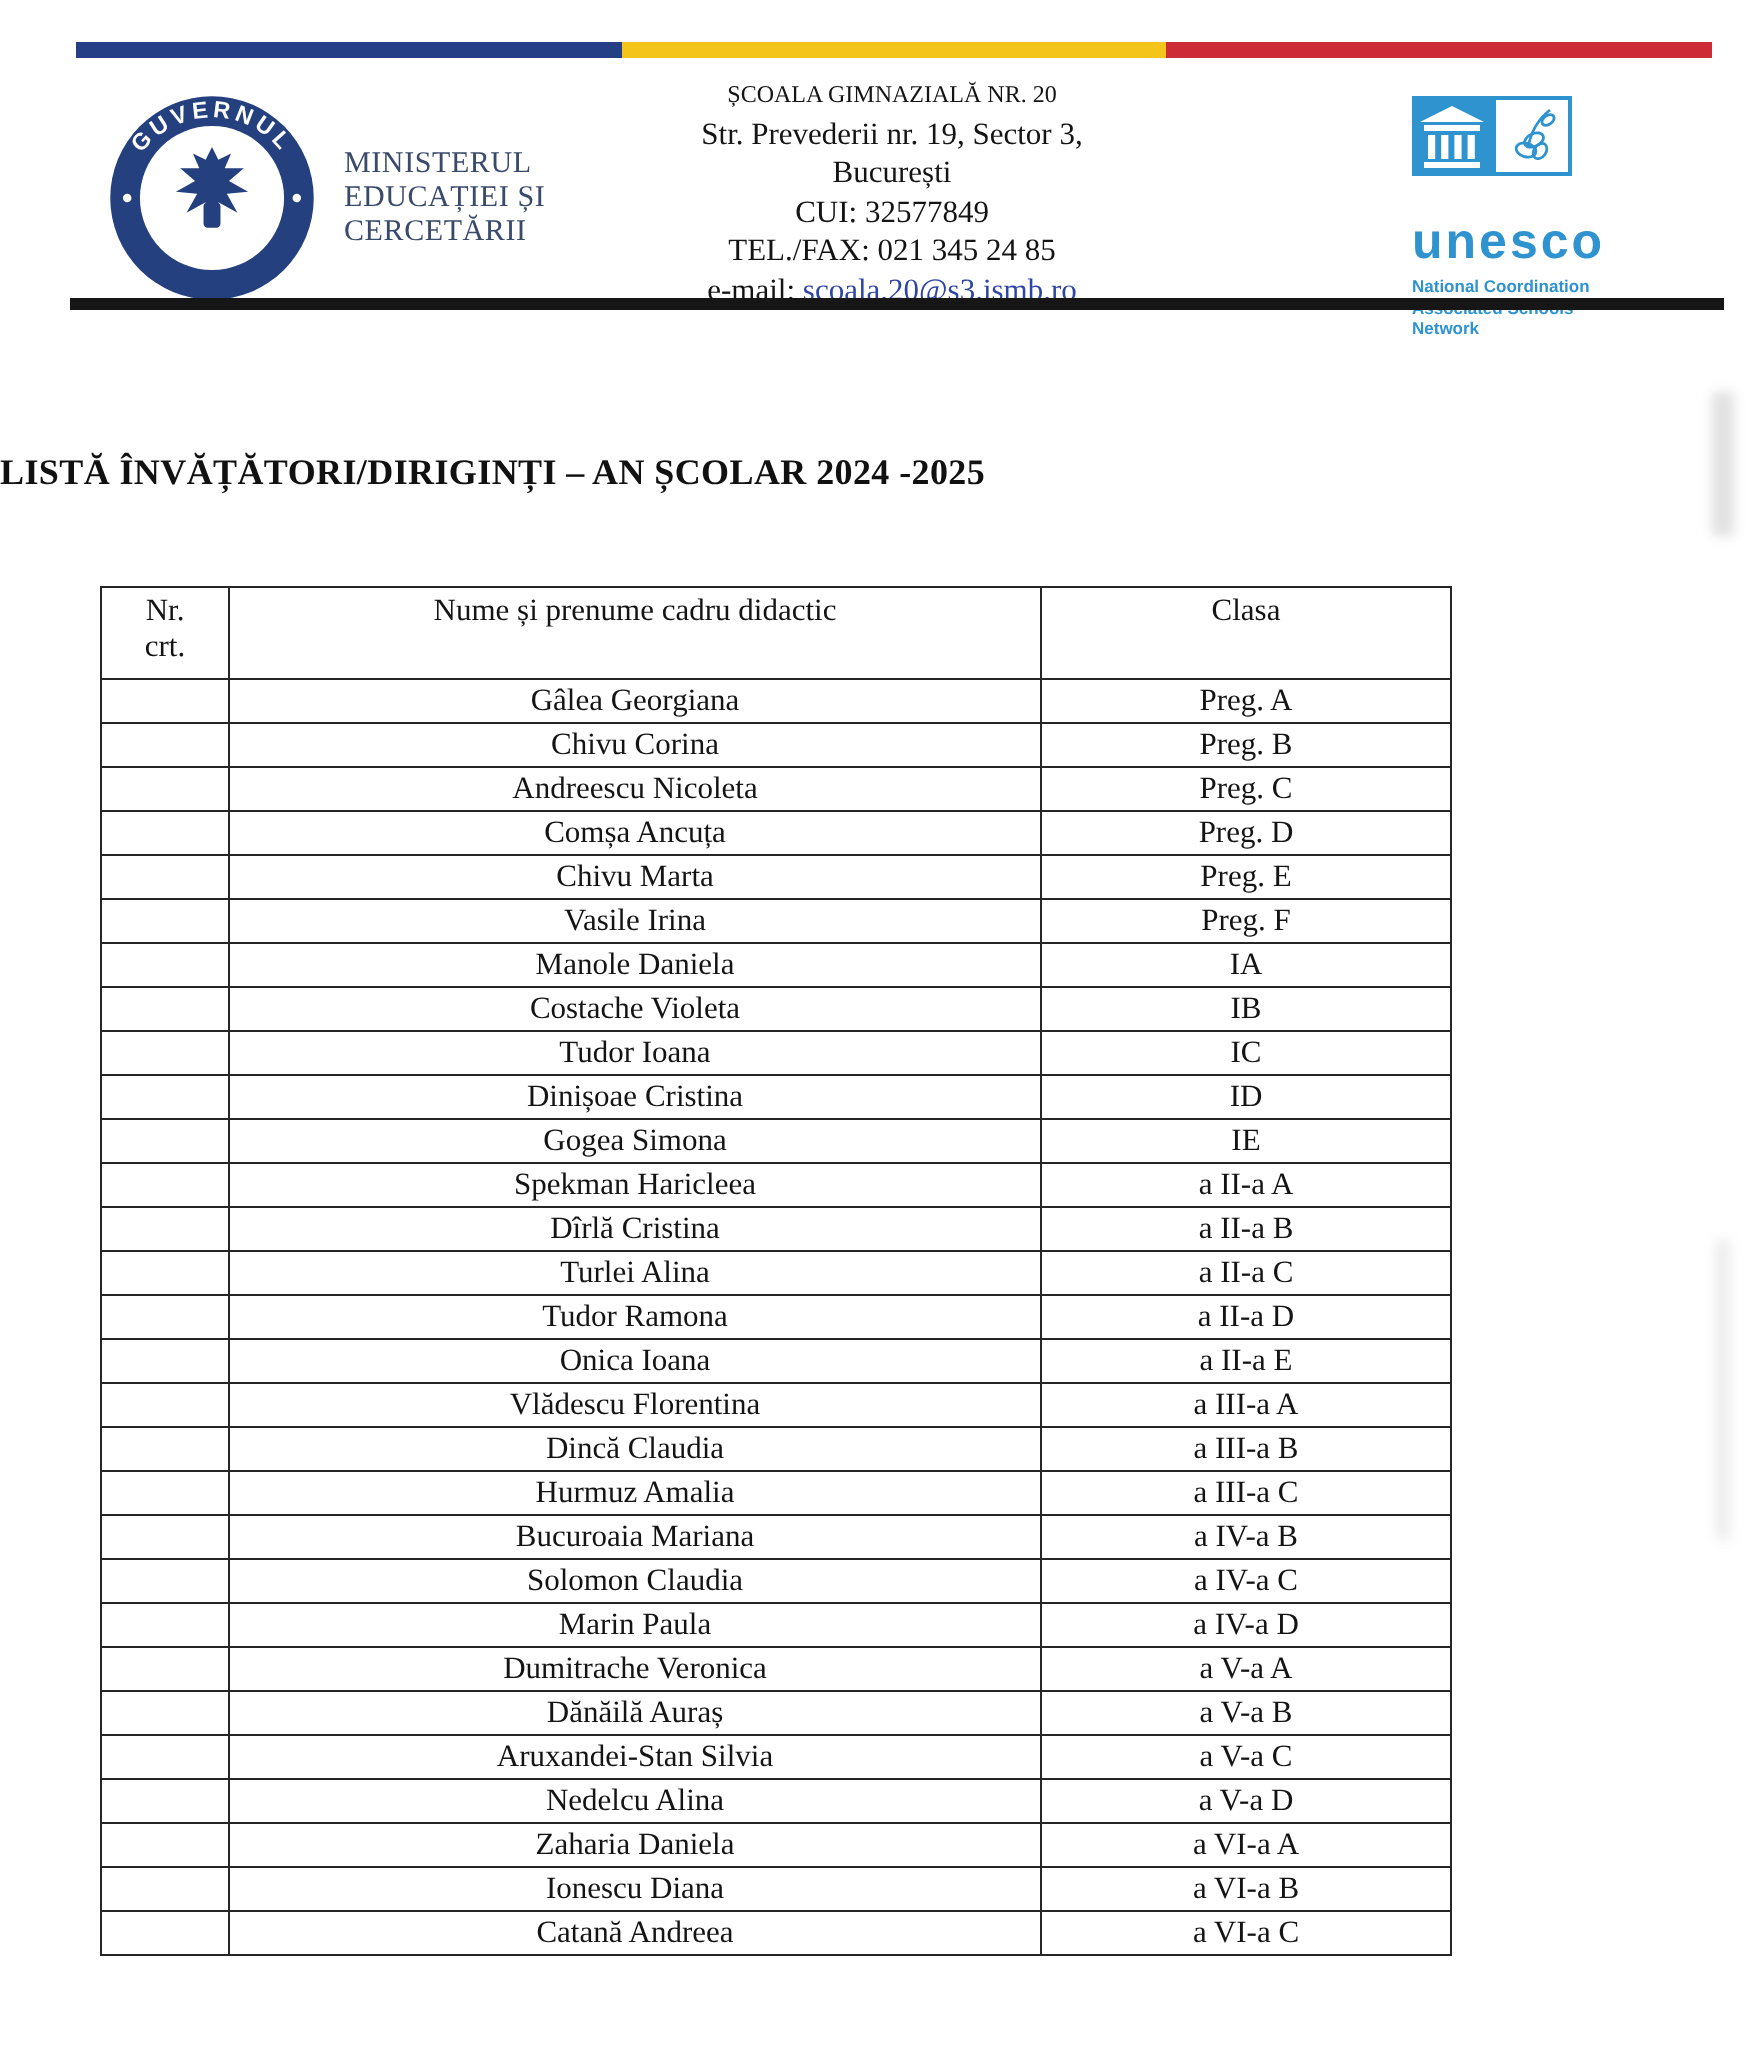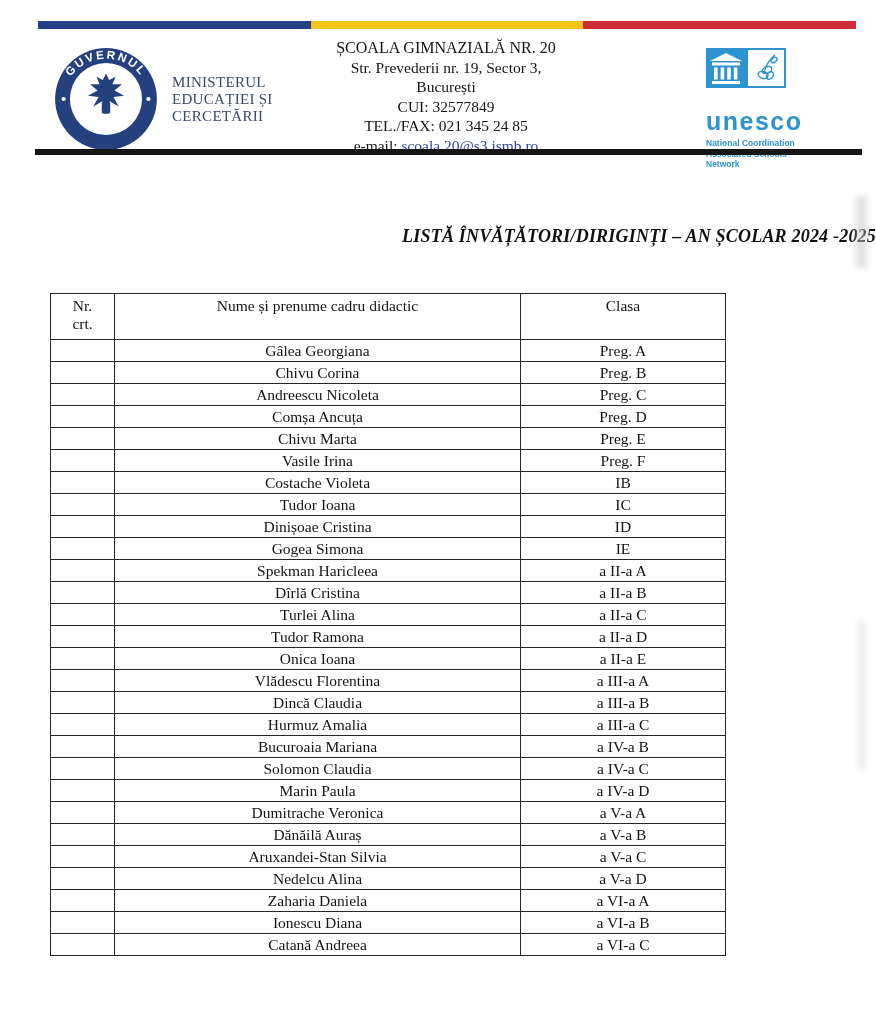--- a/index.html
+++ b/index.html
@@ -12,31 +12,31 @@
   .flag-bar div{height:100%;}
   .flag-blue{flex:1;background:#253f87;}
   .flag-yellow{flex:1;background:#f5c41a;}
   .flag-red{flex:1;background:#cd2b35;}
 
   
   .gov-block{position:absolute;left:53px;top:46px;display:flex;align-items:center;gap:13px;}
   .ministry{font-size:15px;line-height:17px;color:#3a4a6b;letter-spacing:.3px;}
   .school-block{position:absolute;left:288px;top:38px;width:316px;text-align:center;
     font-size:15.5px;line-height:19.5px;color:#141414;}
-  .school-name{font-size:16px;text-align:center;}
+  .school-name{font-size:12px;text-align:center;}
   .email-link{color:#2f45a5;text-decoration:underline;cursor:pointer;}
   .unesco-block{position:absolute;left:706px;top:48px;width:160px;font-family:"Liberation Sans",sans-serif;}
   .unesco-squares{display:flex;}
   .unesco-word{color:#2e93cf;font-weight:bold;font-size:25px;letter-spacing:1.5px;line-height:26px;margin-top:20px;}
   .unesco-sub{color:#2e93cf;font-weight:bold;font-size:8.5px;line-height:10.5px;margin-top:4px;}
 
   .rule{position:absolute;left:35px;top:149px;width:827px;height:6px;background:#161616;}
 
-  .title{position:absolute;left:0;top:226px;width:100%;text-align:right;
-    font-weight:bold;font-size:18px;letter-spacing:.2px;color:#111;font-style:italic;}
+  .title{position:absolute;left:0;top:226px;width:100%;text-align:left;
+    font-weight:bold;font-size:18px;letter-spacing:.2px;color:#111;}
 
   
   table.teachers{position:absolute;left:50px;top:293px;width:672px;border-collapse:collapse;
     table-layout:fixed;font-size:15.5px;color:#141414;}
   table.teachers th,table.teachers td{border:1px solid #262626;padding:0;}
   table.teachers th{font-weight:normal;vertical-align:top;padding-top:3px;height:42px;text-align:center;}
   th.c1{width:63px;text-align:center;}
   th.c2{width:405px;}
   th.c3{width:204px;}
   table.teachers td{height:21px;line-height:21px;text-align:center;overflow:hidden;white-space:nowrap;}
@@ -173,20 +173,25 @@
     <td class="c2">Chivu Marta</td>
     <td class="c3">Preg. E</td>
   </tr>
 
   <tr>
     <td class="c1"></td>
     <td class="c2">Vasile Irina</td>
     <td class="c3">Preg. F</td>
   </tr>
 
+  <tr>
+    <td class="c1"></td>
+    <td class="c2">Manole Daniela</td>
+    <td class="c3">IA</td>
+  </tr>
 
   <tr>
     <td class="c1"></td>
     <td class="c2">Costache Violeta</td>
     <td class="c3">IB</td>
   </tr>
 
   <tr>
     <td class="c1"></td>
     <td class="c2">Tudor Ioana</td>

